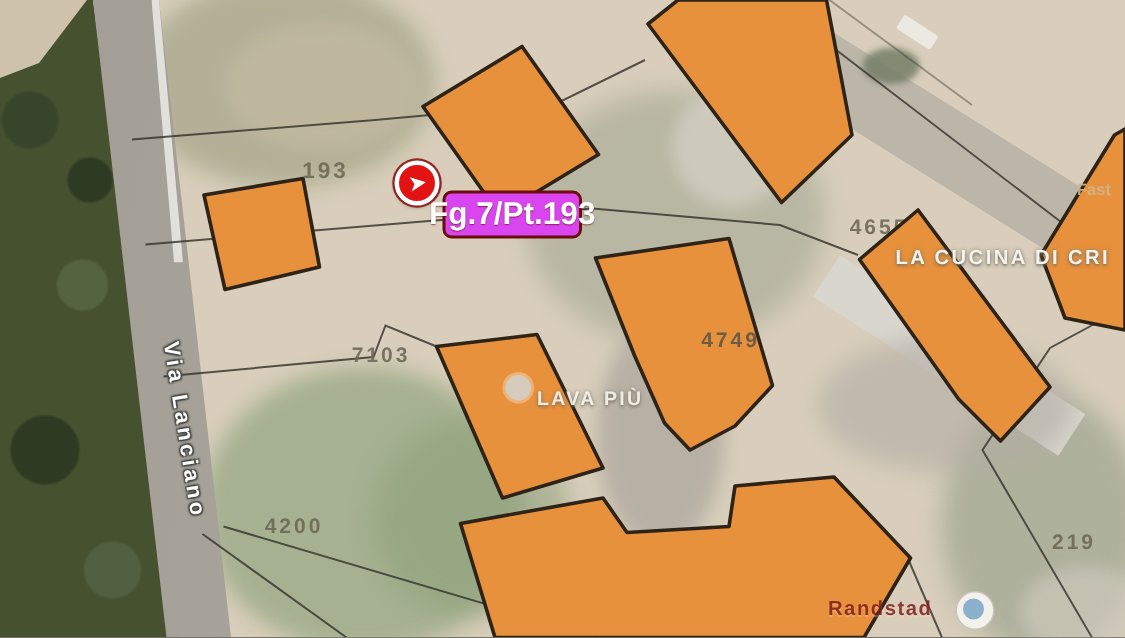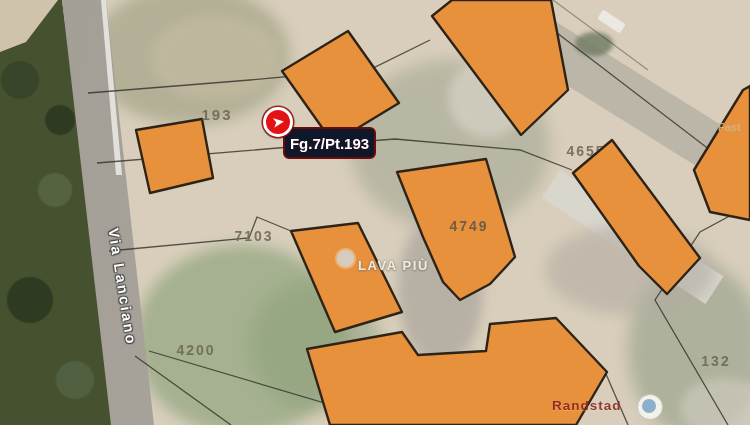--- a/index.html
+++ b/index.html
@@ -26,24 +26,24 @@
                 -1px 1px 1px rgba(70,70,70,.9),1px 1px 1px rgba(70,70,70,.9);
   }
   .marker-circle{
     position:absolute;left:263px;top:107px;width:30px;height:30px;border-radius:50%;
     background:#e41313;border:3px solid #fff;box-sizing:border-box;
     box-shadow:0 0 0 1.5px rgba(140,10,10,.85),0 1px 3px rgba(0,0,0,.4);
     display:flex;align-items:center;justify-content:center;z-index:40;cursor:pointer;
   }
   .marker-arrow{color:#fff;font-size:15px;transform:rotate(-8deg);margin-left:1px;}
   .marker-label{
-    position:absolute;left:283px;top:127px;width:93px;height:32px;z-index:39;
-    background:#0f172a;border:2.5px solid #6b0c0c;border-radius:6px;box-sizing:border-box;
+    position:absolute;left:295px;top:127px;width:93px;height:32px;z-index:39;
+    background:#d946ef;border:2.5px solid #6b0c0c;border-radius:6px;box-sizing:border-box;
     display:flex;align-items:center;justify-content:center;
-    color:#fff;font-size:15px;font-weight:700;
+    color:#fff;font-size:21px;font-weight:700;
     text-shadow:0 1px 1px rgba(90,0,0,.6);cursor:pointer;
   }
   .poi-dot{position:absolute;border-radius:50%;}
   svg{position:absolute;left:0;top:0;}
 </style>
 </head>
 <body>
 
 <div id="map">
 
@@ -95,25 +95,26 @@
       <polygon points="397,172 486,159 515,257 490,284 460,300 443,282 423,237"></polygon>
       <polygon points="291,231 358,223 402,312 335,332"></polygon>
       <polygon points="307,349 402,332 418,355 486,351 490,324 556,318 607,372 576,425 330,425"></polygon>
       <polygon points="573,173 612,140 700,258 667,294 639,266"></polygon>
       <polygon points="743,90 750,86 750,220 710,212 694,170"></polygon>
     </g>
   </svg>
 
   <span class="lbl parcel-num" style="left:217px;top:114px;font-size:15px;">193</span>
   <span class="lbl parcel-num" style="left:254px;top:236px;">7103</span>
-  <span class="lbl parcel-num" style="left:469px;top:226px;color:#5d5648;">4749</span>
+  <span class="lbl parcel-num" style="left:487px;top:226px;color:#5d5648;">4749</span>
   <span class="lbl parcel-num" style="left:196px;top:350px;">4200</span>
-  <span class="lbl parcel-num" style="left:716px;top:361px;">132</span>
+  <span class="lbl parcel-num" style="left:716px;top:361px;">219</span>
 
   <span class="lbl" style="left:718px;top:122px;font-size:11px;color:#cdb68d;font-weight:700;opacity:.9;">Fast</span>
+  <span class="lbl poi-white" style="left:597px;top:165px;font-size:13.5px;">LA CUCINA DI CRI</span>
   <span class="poi-dot" style="left:337px;top:250px;width:17px;height:17px;background:#cfe0e8;opacity:.75;box-shadow:0 0 0 2px rgba(255,255,255,.4);"></span>
   <span class="lbl poi-white" style="left:358px;top:259px;font-size:13px;opacity:.92;">LAVA PIÙ</span>
   <span class="lbl" style="left:552px;top:399px;font-size:13.5px;font-weight:700;letter-spacing:1px;color:#7f1d1d;opacity:.85;text-shadow:0 1px 1px rgba(255,220,180,.45);">Randstad</span>
   <span class="poi-dot" style="left:637px;top:394px;width:24px;height:24px;background:#f2f1ec;border:1px solid #c9c5ba;"></span>
   <span class="poi-dot" style="left:642px;top:399px;width:14px;height:14px;background:#7fa8c9;opacity:.9;"></span>
 
   <span class="lbl street-label" style="left:120px;top:227px;">Via Lanciano</span>
 
   <div class="marker-label">Fg.7/Pt.193</div>
   <div class="marker-circle">

